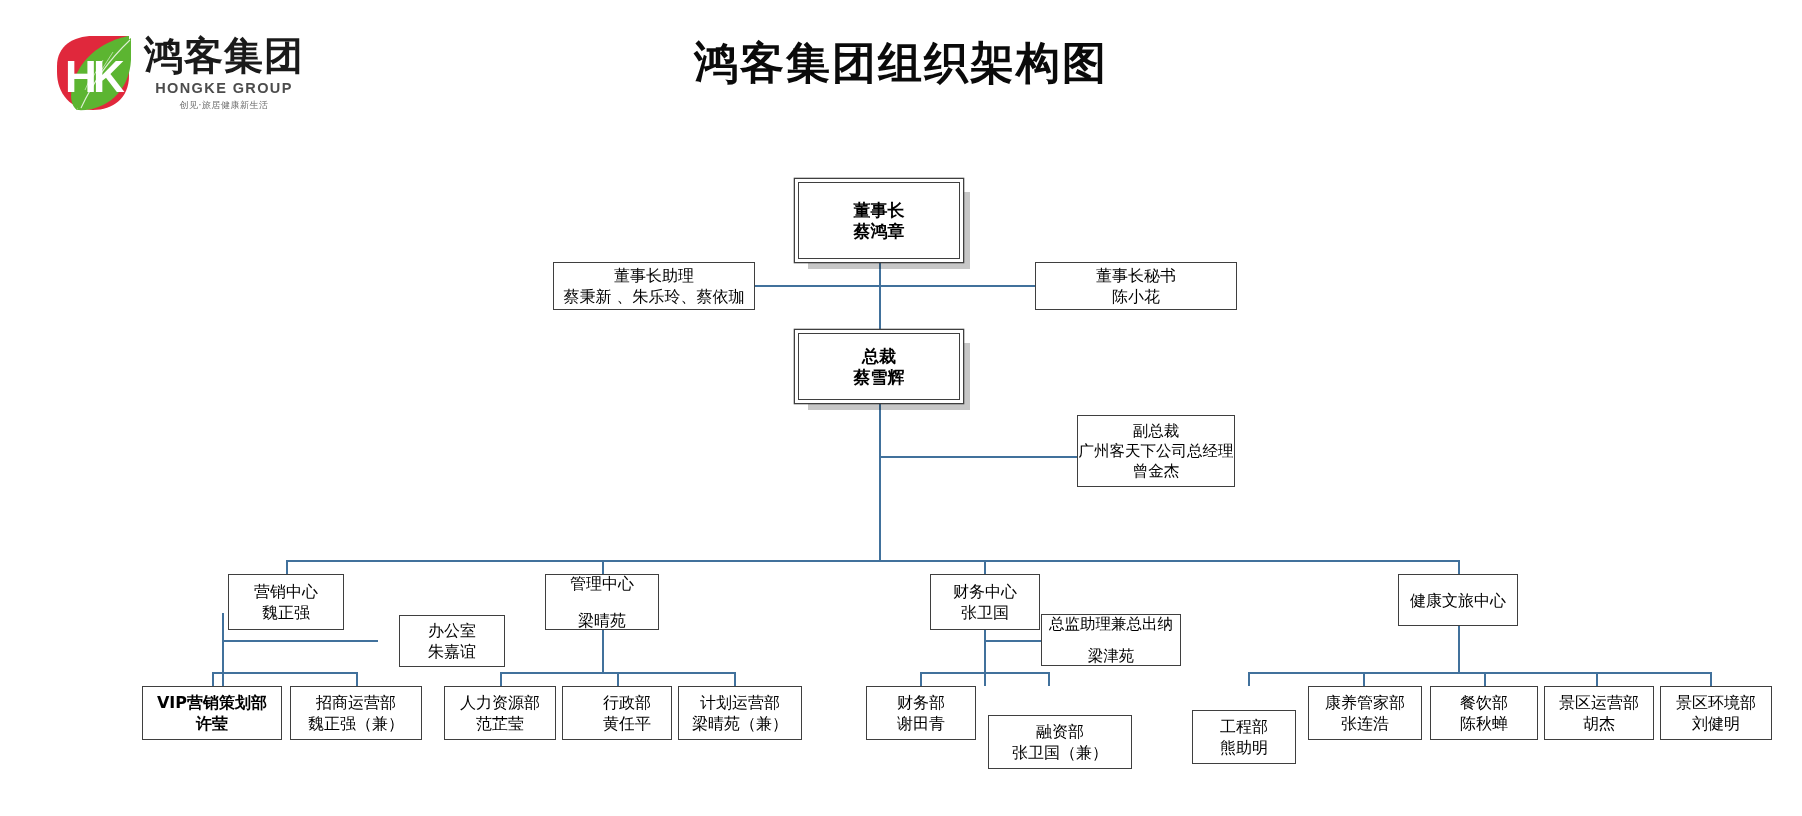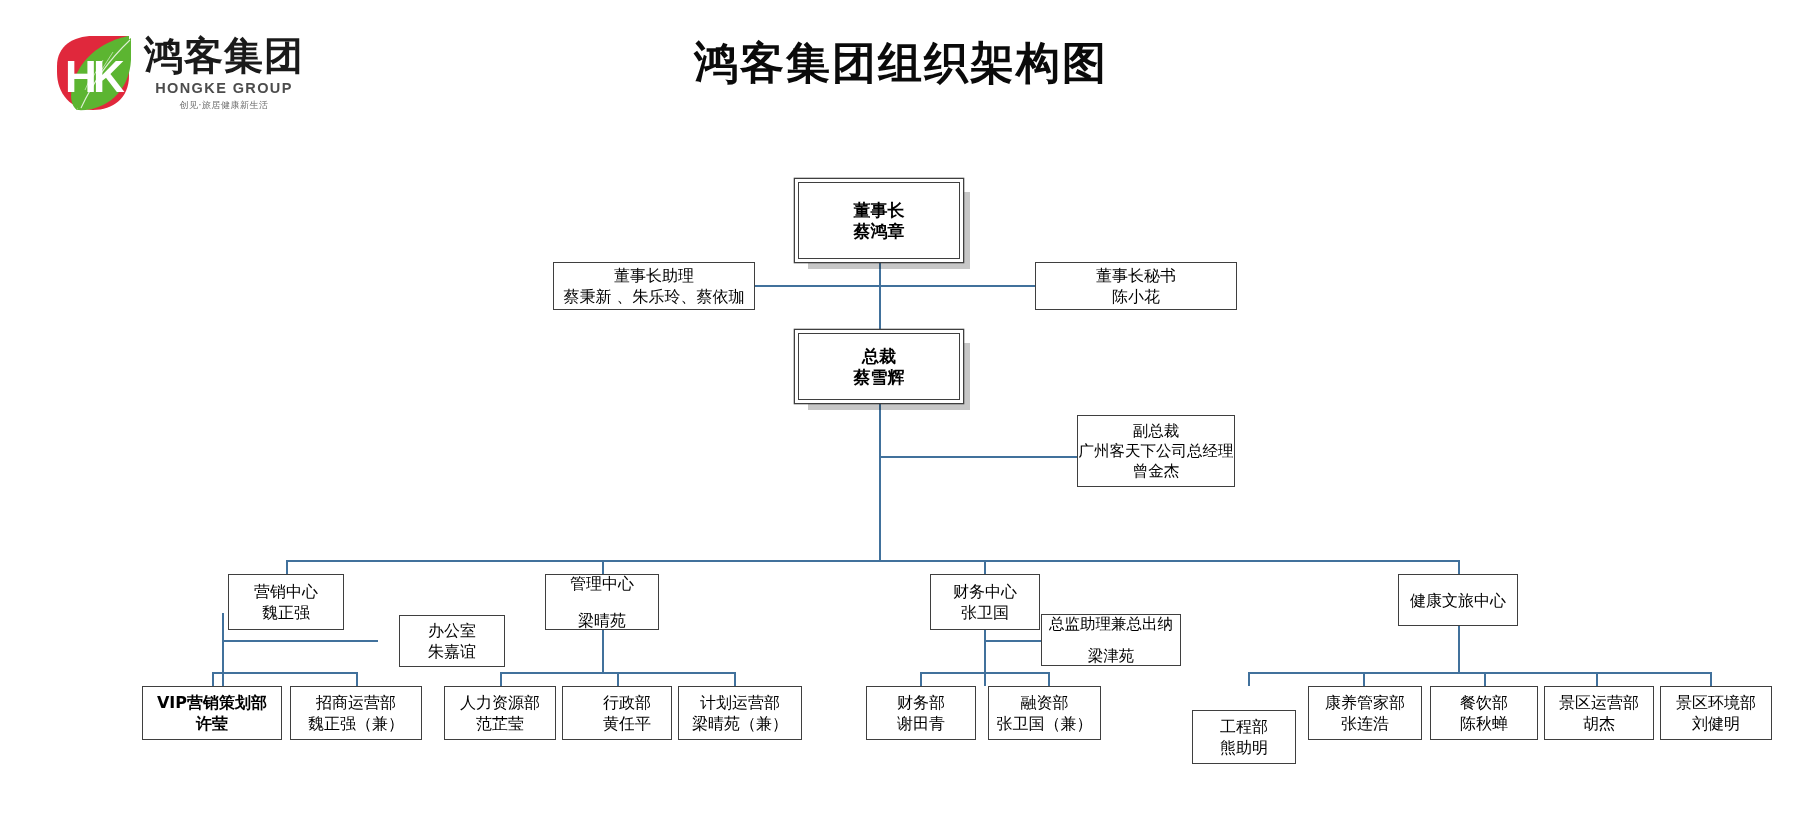--- a/index.html
+++ b/index.html
@@ -207,21 +207,21 @@
   <div class="node" style="left:678px;top:686px;width:124px;height:54px;">
     <span class="ln">计划运营部</span>
     <span class="ln">梁晴苑（兼）</span>
   </div>
 
   <div class="node" style="left:866px;top:686px;width:110px;height:54px;">
     <span class="ln">财务部</span>
     <span class="ln">谢田青</span>
   </div>
 
-  <div class="node" style="left:988px;top:686px;width:113px;height:54px;">
+  <div class="node" style="left:988px;top:715px;width:144px;height:54px;">
     <span class="ln">融资部</span>
     <span class="ln">张卫国（兼）</span>
   </div>
 
   <div class="node" style="left:1192px;top:686px;width:104px;height:54px;margin-top:24px;">
     <span class="ln">工程部</span>
     <span class="ln">熊助明</span>
   </div>
 
   <div class="node" style="left:1308px;top:686px;width:114px;height:54px;">

